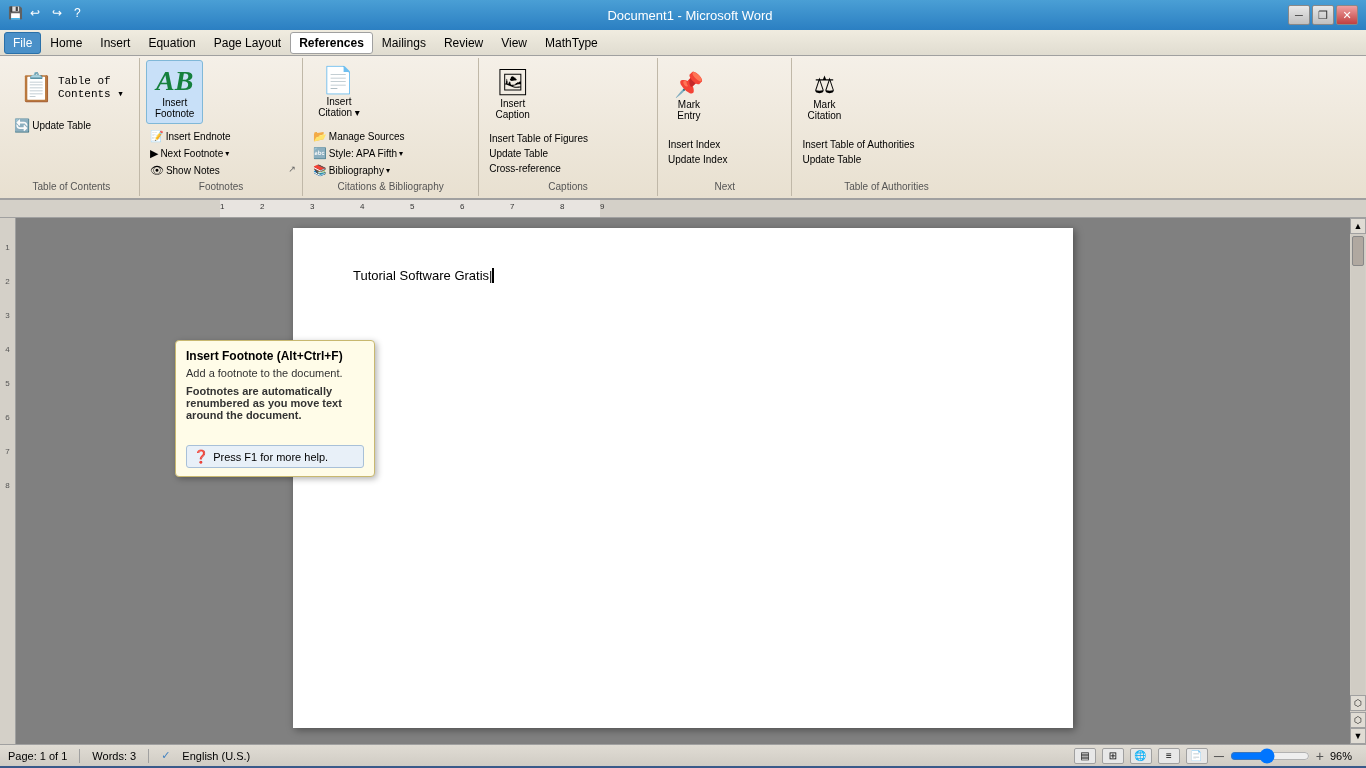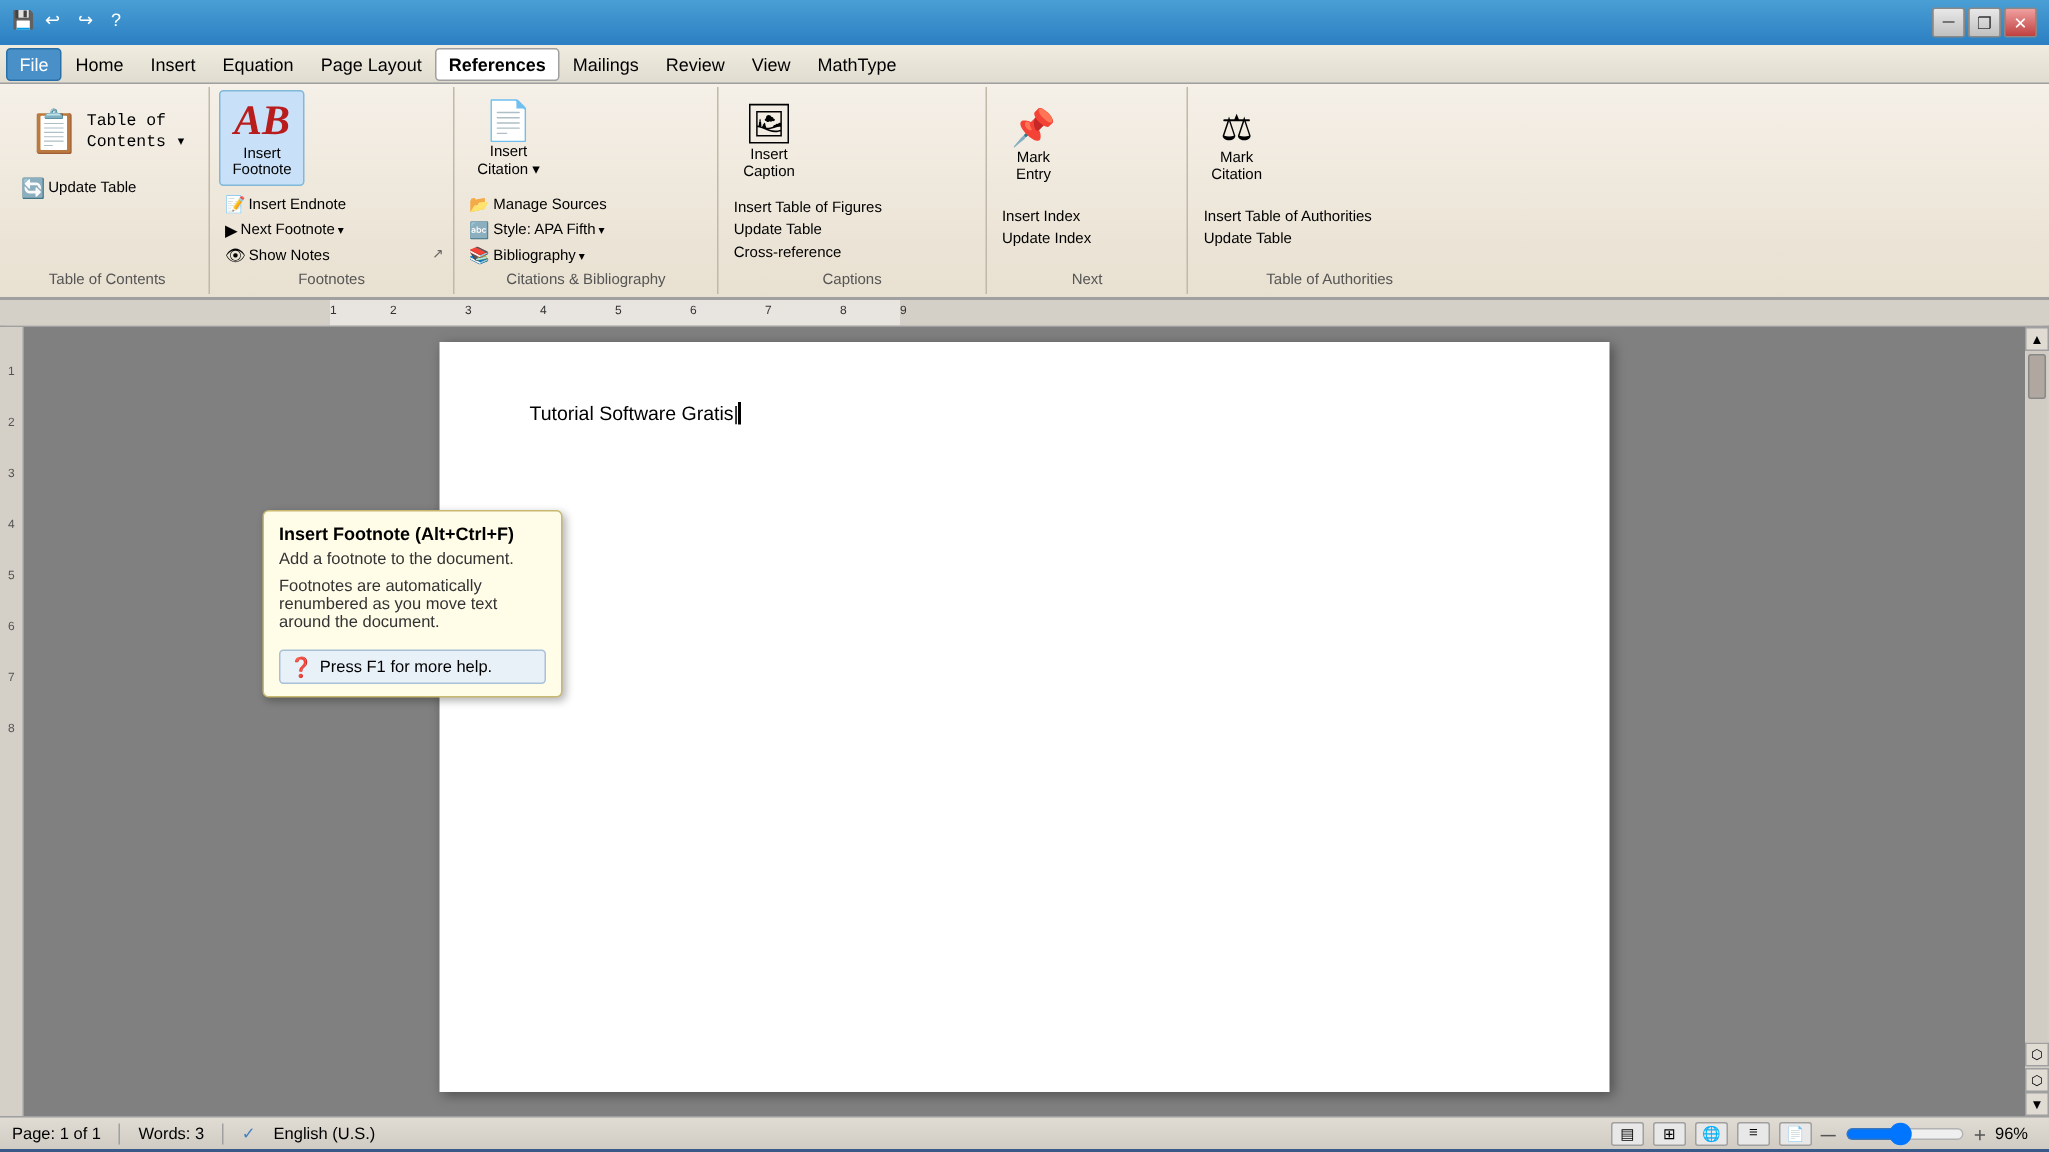--- a/index.html
+++ b/index.html
@@ -177,21 +177,21 @@
       background: #fffce8;
       border: 1px solid #c8b870;
       border-radius: 4px;
       box-shadow: 2px 2px 6px rgba(0,0,0,0.3);
       z-index: 100;
       padding: 8px 10px;
       font-size: 11px;
     }
     #tooltip .tt-title { font-size: 12px; font-weight: bold; margin-bottom: 4px; }
     #tooltip .tt-desc { margin-bottom: 6px; color: #333; }
-    #tooltip .tt-detail { color: #333; margin-bottom: 12px; }
+    #tooltip .tt-detail { color: #333; margin-bottom: 24px; font-weight: bold; }
     #tooltip .tt-help {
       display: flex;
       align-items: center;
       gap: 4px;
       background: #e8f0f8;
       border: 1px solid #a8c0d8;
       border-radius: 3px;
       padding: 3px 6px;
       cursor: pointer;
     }
@@ -239,20 +239,21 @@
 </head>
 <body>
 
 <div id="title-bar">
   <div class="quick-access">
     <span class="quick-btn">💾</span>
     <span class="quick-btn">↩</span>
     <span class="quick-btn">↪</span>
     <span class="quick-btn">?</span>
   </div>
+  <div class="title">Document1 - Microsoft Word</div>
   <div class="window-controls">
     <div class="win-btn">─</div>
     <div class="win-btn">❐</div>
     <div class="win-btn close">✕</div>
   </div>
 </div>
 
 <div id="menu-bar">
   <button class="menu-btn active" style="background:#4a90c8;color:white;border-color:#2a70a8;">File</button>
   <button class="menu-btn">Home</button>
@@ -282,21 +283,21 @@
           <span style="font-size:13px;">🔄</span>
           <span>Update Table</span>
         </div>
       </div>
       <div class="ribbon-group-label">Table of Contents</div>
     </div>
 
     <div class="ribbon-group" style="min-width:130px;">
       <div class="ribbon-group-content" style="flex-direction:row;align-items:stretch;gap:4px;">
         <div class="rb-btn large active" style="min-height:60px;background:#c8e0f8;border-color:#80b8d8;min-width:55px;">
-          <span style="font-size:28px;font-style:italic;font-family:serif;color:#b91c1c;font-weight:bold;">AB</span>
+          <span style="font-size:28px;font-style:italic;font-family:serif;color:#15803d;font-weight:bold;">AB</span>
           <div style="font-size:10px;text-align:center;">Insert<br>Footnote</div>
         </div>
         <div class="rb-col">
           <div class="rb-row">
             <span style="font-size:11px;">📝</span>
             <span>Insert Endnote</span>
           </div>
           <div class="rb-row">
             <span style="font-size:11px;">▶</span>
             <span>Next Footnote</span>

